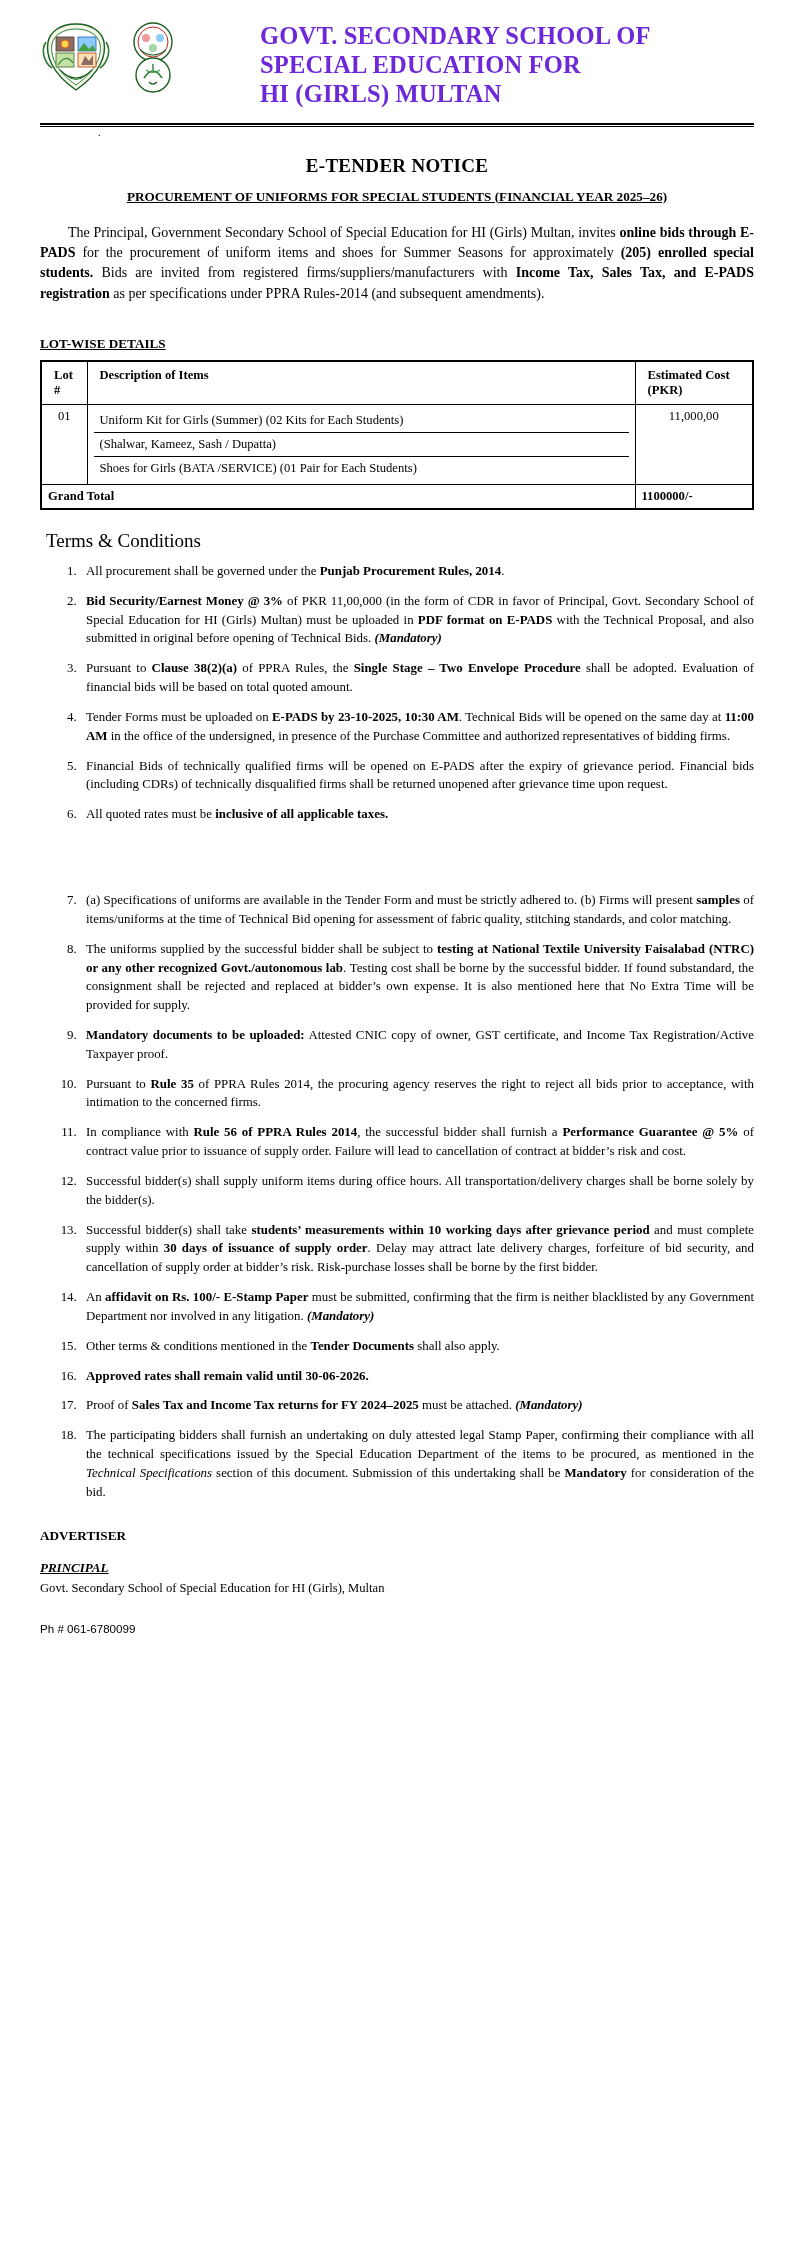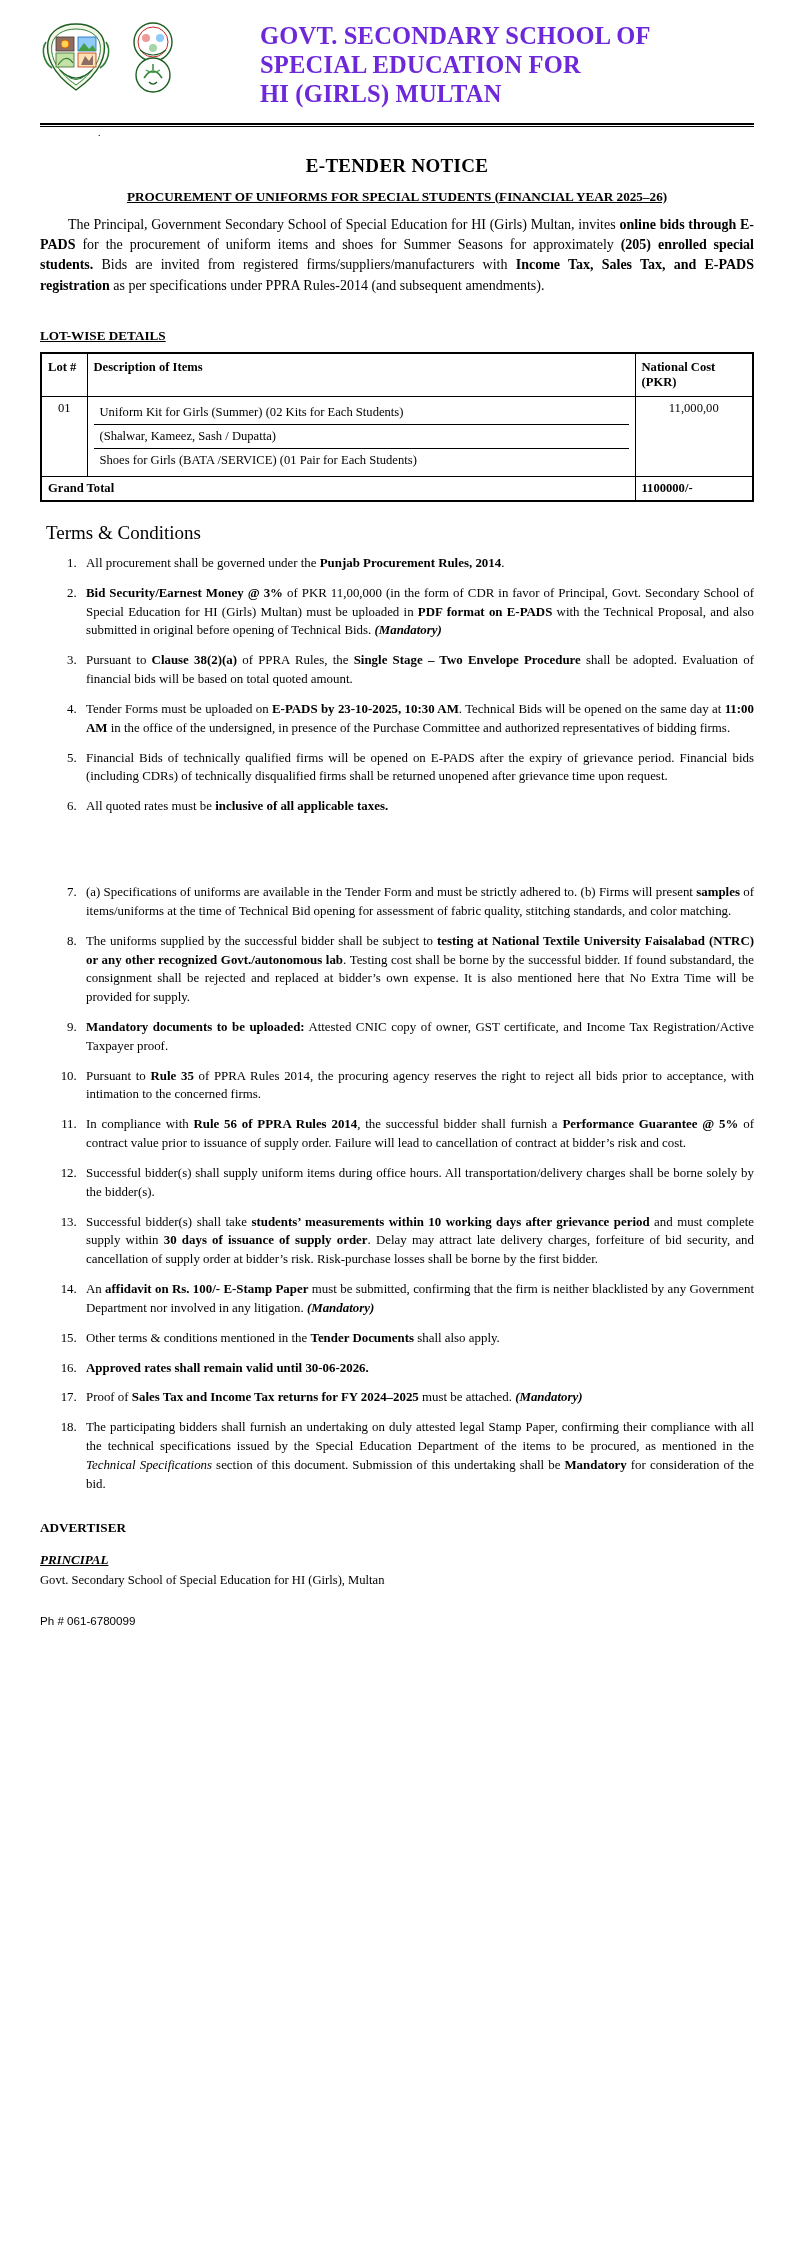--- a/index.html
+++ b/index.html
@@ -64,21 +64,21 @@
     font-size:19px;
     font-weight:bold;
     margin:18px 0 12px 0;
     letter-spacing:0.3px;
   }
   .subtitle {
     text-align:center;
     font-size:13.2px;
     font-weight:bold;
     text-decoration:underline;
-    margin-bottom:10px;
+    margin-bottom:18px;
   }
   p.para {
     font-size:14px;
     line-height:1.45;
     text-align:justify;
     margin:0 0 8px 0;
   }
   .indent { text-indent:28px; }
   b, strong { font-weight:bold; }
 
@@ -98,21 +98,21 @@
     margin-bottom:6px;
   }
   table.lot th, table.lot td {
     border:1px solid #000;
     padding:4px 6px;
     vertical-align:top;
   }
   table.lot thead th {
     font-weight:bold;
     text-align:left;
-    padding:6px 6px;
+    padding:6px 12px;
   }
   .col-lot { width:46px; text-align:left; }
   .col-cost { width:118px; }
   .cell-center { text-align:center; vertical-align:middle; }
   .cost-cell { text-align:center; vertical-align:middle; }
   .items-cell { padding:0; }
   .items-cell div {
     padding:4px 6px;
     border-bottom:1px solid #000;
   }
@@ -218,21 +218,21 @@
 
   <p class="para indent">The Principal, Government Secondary School of Special Education for HI (Girls) Multan, invites <b>online bids through E-PADS</b> for the procurement of uniform items and shoes for Summer Seasons for approximately <b>(205) enrolled special students.</b> Bids are invited from registered firms/suppliers/manufacturers with <b>Income Tax, Sales Tax, and E-PADS registration</b> as per specifications under PPRA Rules-2014 (and subsequent amendments).</p>
 
   <div class="section-head">LOT-WISE DETAILS</div>
 
   <table class="lot">
     <thead>
       <tr>
         <th class="col-lot">Lot #</th>
         <th>Description of Items</th>
-        <th class="col-cost">National Cost (PKR)</th>
+        <th class="col-cost">Estimated Cost (PKR)</th>
       </tr>
     </thead>
     <tbody>
       <tr>
         <td class="cell-center">01</td>
         <td class="items-cell">
           <div>Uniform Kit for Girls (Summer) (02 Kits for Each Students)</div>
           <div>(Shalwar, Kameez, Sash / Dupatta)</div>
           <div>Shoes for Girls (BATA /SERVICE) (01 Pair for Each Students)</div>
         </td>

